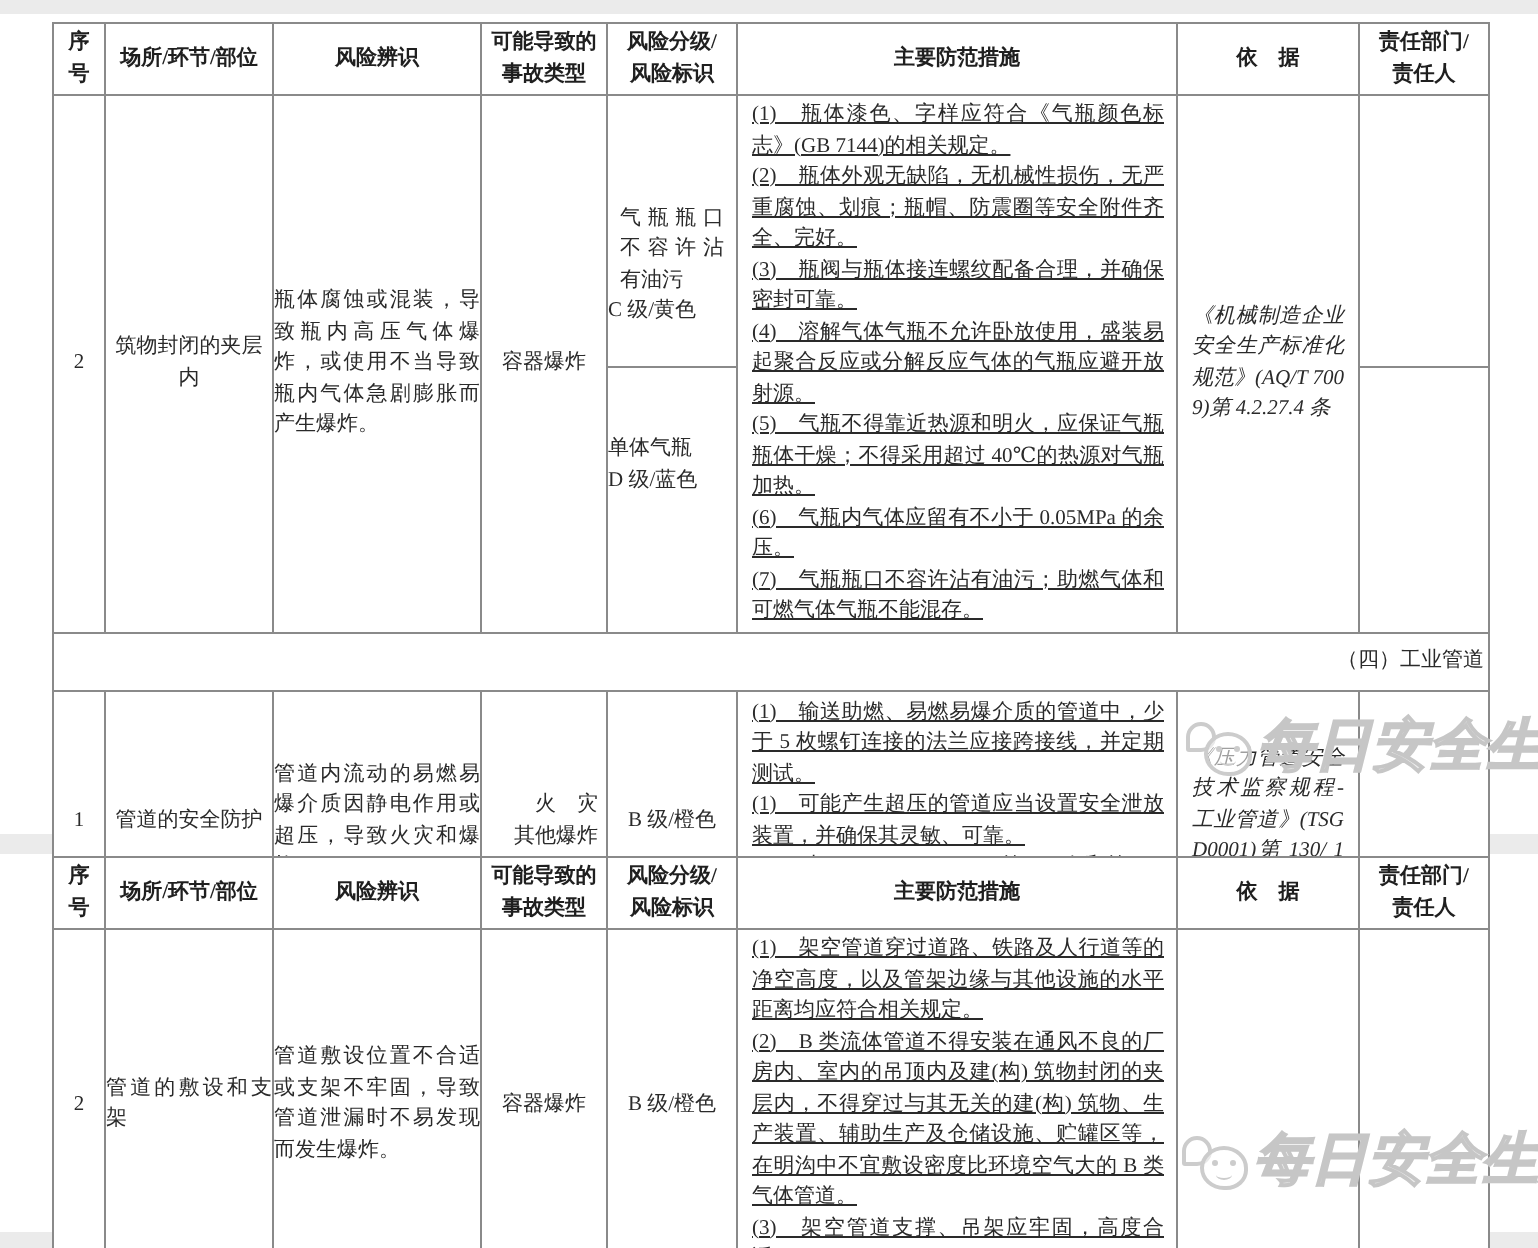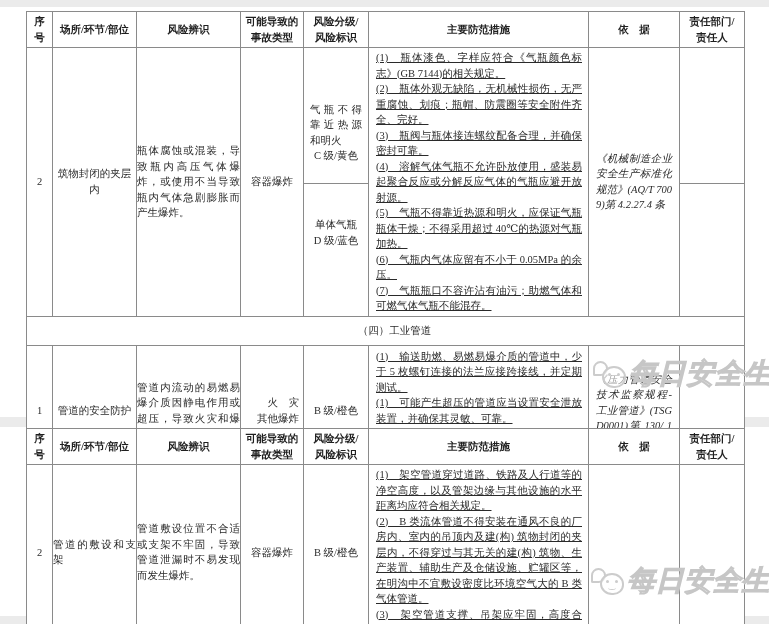--- a/index.html
+++ b/index.html
@@ -30,29 +30,29 @@
   tr.r-sec{height:29px;}
   tr.r-pipe{height:131px;}
   tr.r-support{height:149px;}
 
   td.c-center{text-align:center;}
   td.c-just{text-align:justify;padding:2px 0;}
   td.prel{white-space:pre-line;text-align:right;}
   td.measures{vertical-align:middle;text-align:justify;padding:2px 6px 2px 7px;text-decoration:underline;}
   .measure-item{text-align:justify;}
   td.basis{ text-align:justify;padding:3px 7px;font-style:italic;}
-  td.section-cell{text-align:center;padding:2px 2px 2px 20px;}
+  td.section-cell{text-align:right;padding:2px 2px 2px 20px;}
 
   td.p0{padding:0;}
   .split{display:flex;flex-direction:column;width:100%;height:100%;}
   .sub{display:flex;flex-direction:column;justify-content:center;align-items:center;box-sizing:border-box;width:100%;}
   .sub-top{height:102px;border-bottom:1px solid #8a8a8a;}
   .sub-bottom{flex:1;}
   .grade-lines{width:100%;text-align:justify;padding:0 6px;box-sizing:border-box;}
-  .grade-label{width:100%;text-align:center;}
+  .grade-label{width:100%;text-align:left;}
   .split-gas{height:199px;}
   .empty-split .sub{min-height:0;}
 
   
   .wm{position:absolute;display:flex;align-items:center;gap:3px;z-index:9;pointer-events:none;}
   #wm1{left:593px;top:359px;}
   #wm2{left:591px;top:566px;}
   .wm-logo{position:relative;width:33px;height:30px;flex:0 0 33px;}
   .wm-bubble-big{
     position:absolute;right:0;bottom:1px;width:20px;height:18px;
@@ -113,21 +113,21 @@
 责任人</th>
     </tr>
     <tr class="r-gas">
       <td class="c-center">2</td>
       <td class="c-center">筑物封闭的夹层内</td>
       <td class="c-just">瓶体腐蚀或混装，导致瓶内高压气体爆炸，或使用不当导致瓶内气体急剧膨胀而产生爆炸。</td>
       <td class="c-center">容器爆炸</td>
       <td class="p0">
         <div class="split split-gas">
           <div class="sub sub-top">
-            <div class="grade-lines">气瓶不得靠近热源和明火</div>
+            <div class="grade-lines">气瓶瓶口不容许沾有油污</div>
             <div class="grade-label">C 级/黄色</div>
           </div>
           <div class="sub sub-bottom">
             <div class="grade-label">单体气瓶</div>
             <div class="grade-label">D 级/蓝色</div>
           </div>
         </div>
       </td>
       <td class="measures">
         <div class="measure-item">(1)　瓶体漆色、字样应符合《气瓶颜色标志》(GB 7144)的相关规定。</div>

